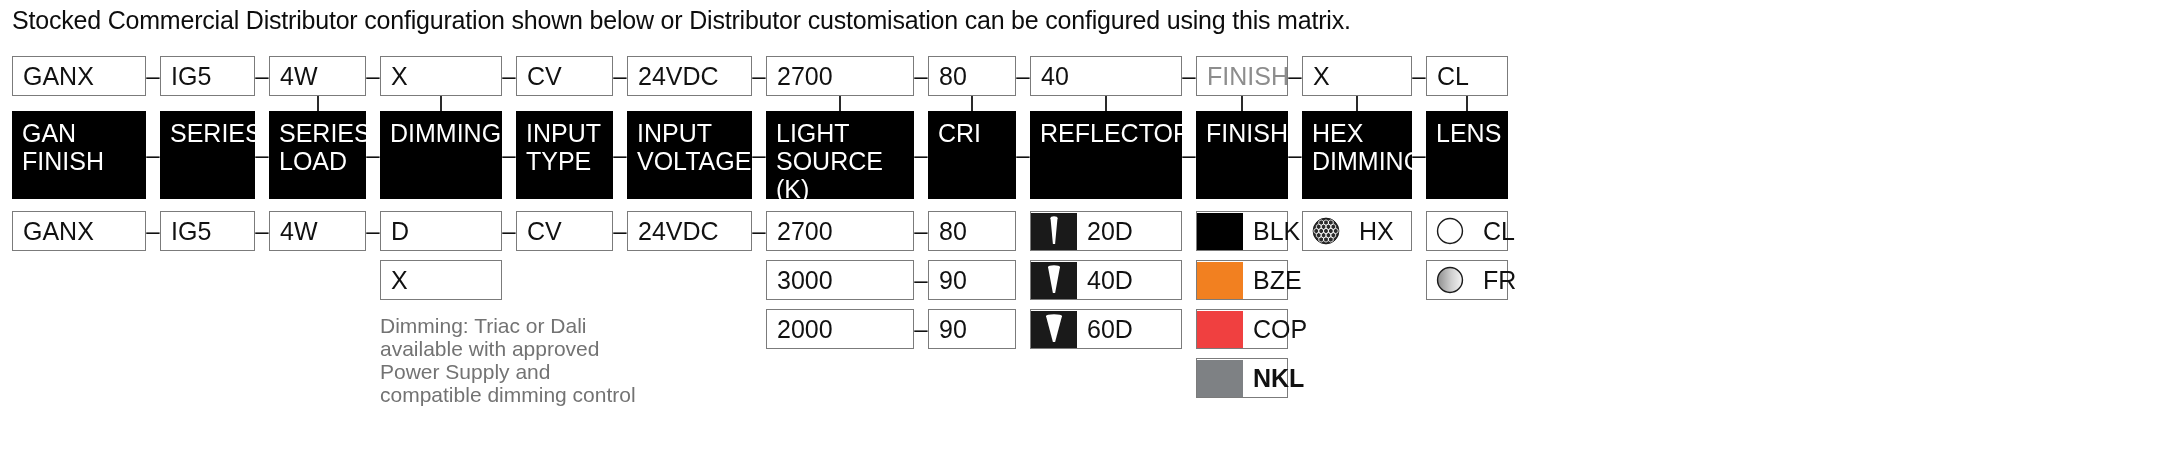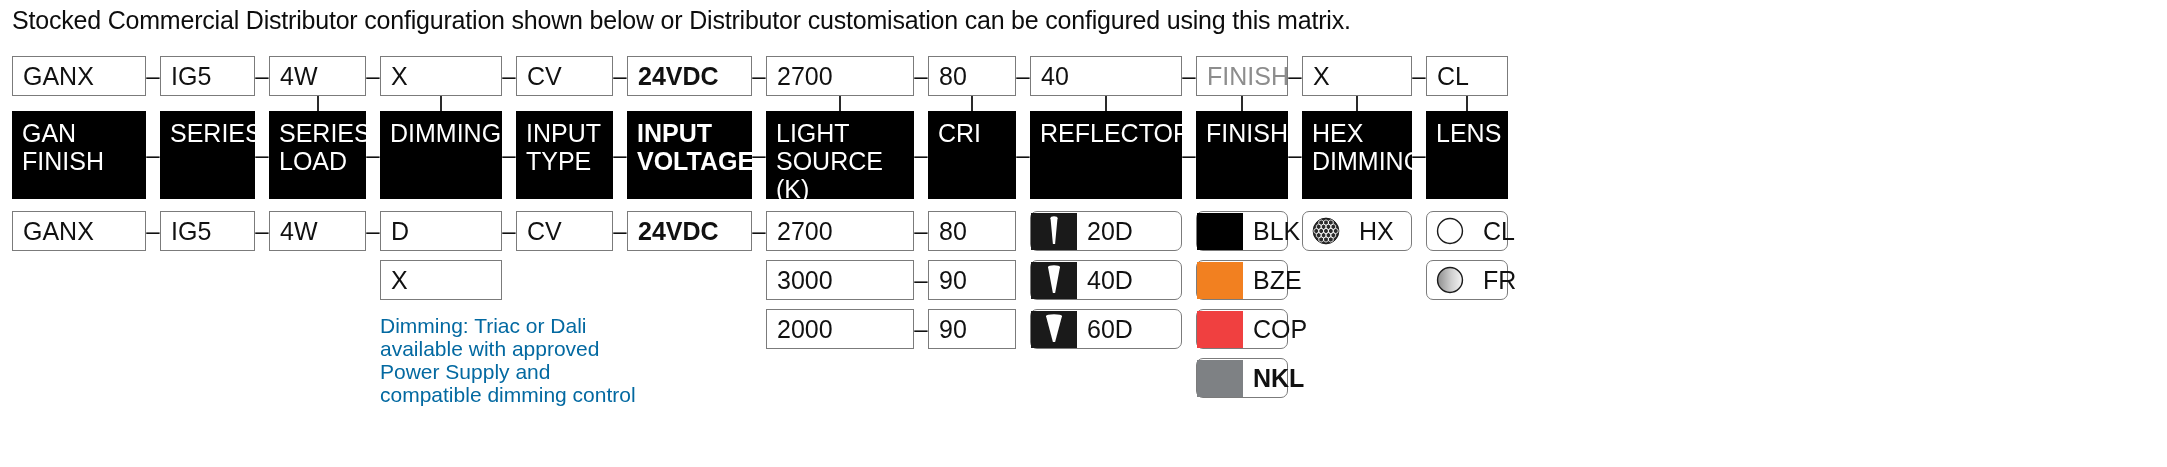--- a/index.html
+++ b/index.html
@@ -73,39 +73,39 @@
     height: 88px;
     background: #000;
     color: #fff;
     font-size: 25px;
     line-height: 28px;
     padding: 8px 0 0 10px;
     white-space: pre-line;
   }
 
   
-  .vbox.with-icon { padding-left: 0; border-radius: 7px; }
+  .vbox.with-icon { padding-left: 0; }
   .icon-cell {
     width: 46px; height: 37px;
     flex: 0 0 46px;
     display: flex; align-items: center; justify-content: center;
     overflow: hidden;
   }
   .icon-cell.dark { background: #1a1a1a; }
   .icon-label { padding-left: 10px; }
 
   .swatch {
     width: 46px; height: 37px; flex: 0 0 46px;
   }
 
   .note {
     position: absolute;
     font-size: 21px;
     line-height: 23px;
-    color: #0369a1;
+    color: #737373;
     white-space: pre-line;
   }
 </style>
 </head>
 <body>
 
 <div id="page">
 
   <div class="intro">Stocked Commercial Distributor configuration shown below or Distributor customisation can be configured using this matrix.</div>
 
@@ -207,21 +207,21 @@
       <div class="dashcol">
         <div class="dash">–</div>
         <div class="gap-top"></div>
         <div class="dash hdr">–</div>
         <div class="gap-hdr"></div>
         <div class="dash opt">–</div>
         <div class="dash opt blank" style="margin-top: 9px;">–</div>
         <div class="dash opt blank" style="margin-top: 9px;">–</div>
         <div class="dash opt blank" style="margin-top: 9px;">–</div>
       </div>
-      <div class="col" style="width: 125px; font-weight: bold;">
+      <div class="col" style="width: 125px;">
         <div class="vbox">24VDC</div>
         <div class="conn-wrap none"></div>
         <div class="hbox">INPUT
 VOLTAGE</div>
         <div class="vbox" style="margin-top: 12px;">
           <span>24VDC</span>
         </div>
       </div>
       <div class="dashcol">
         <div class="dash">–</div>

